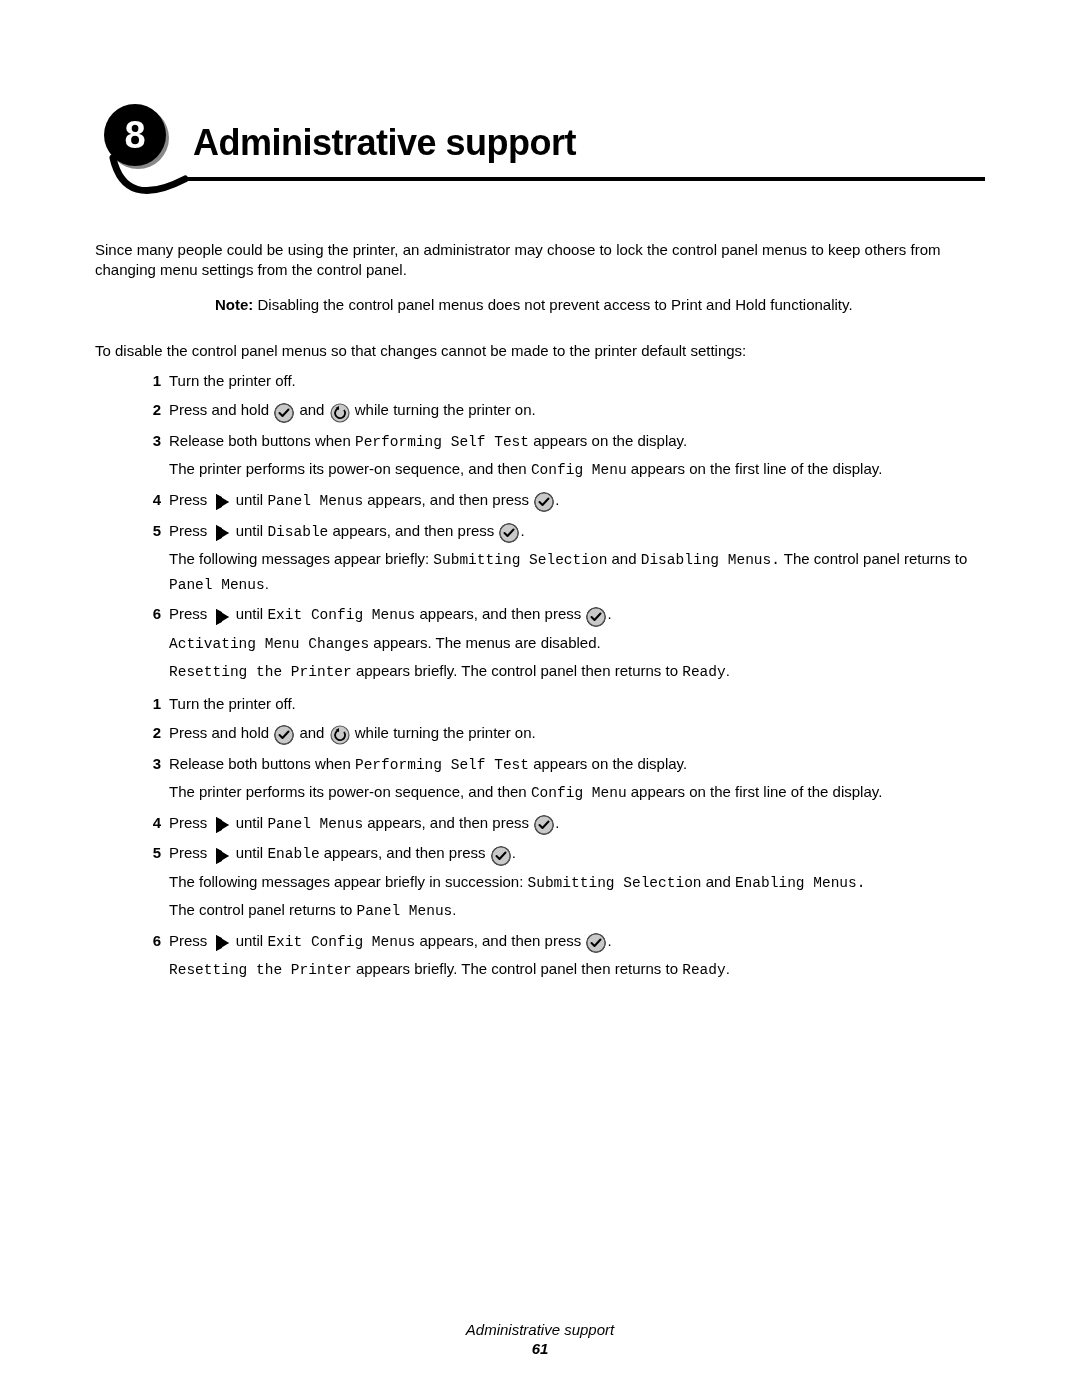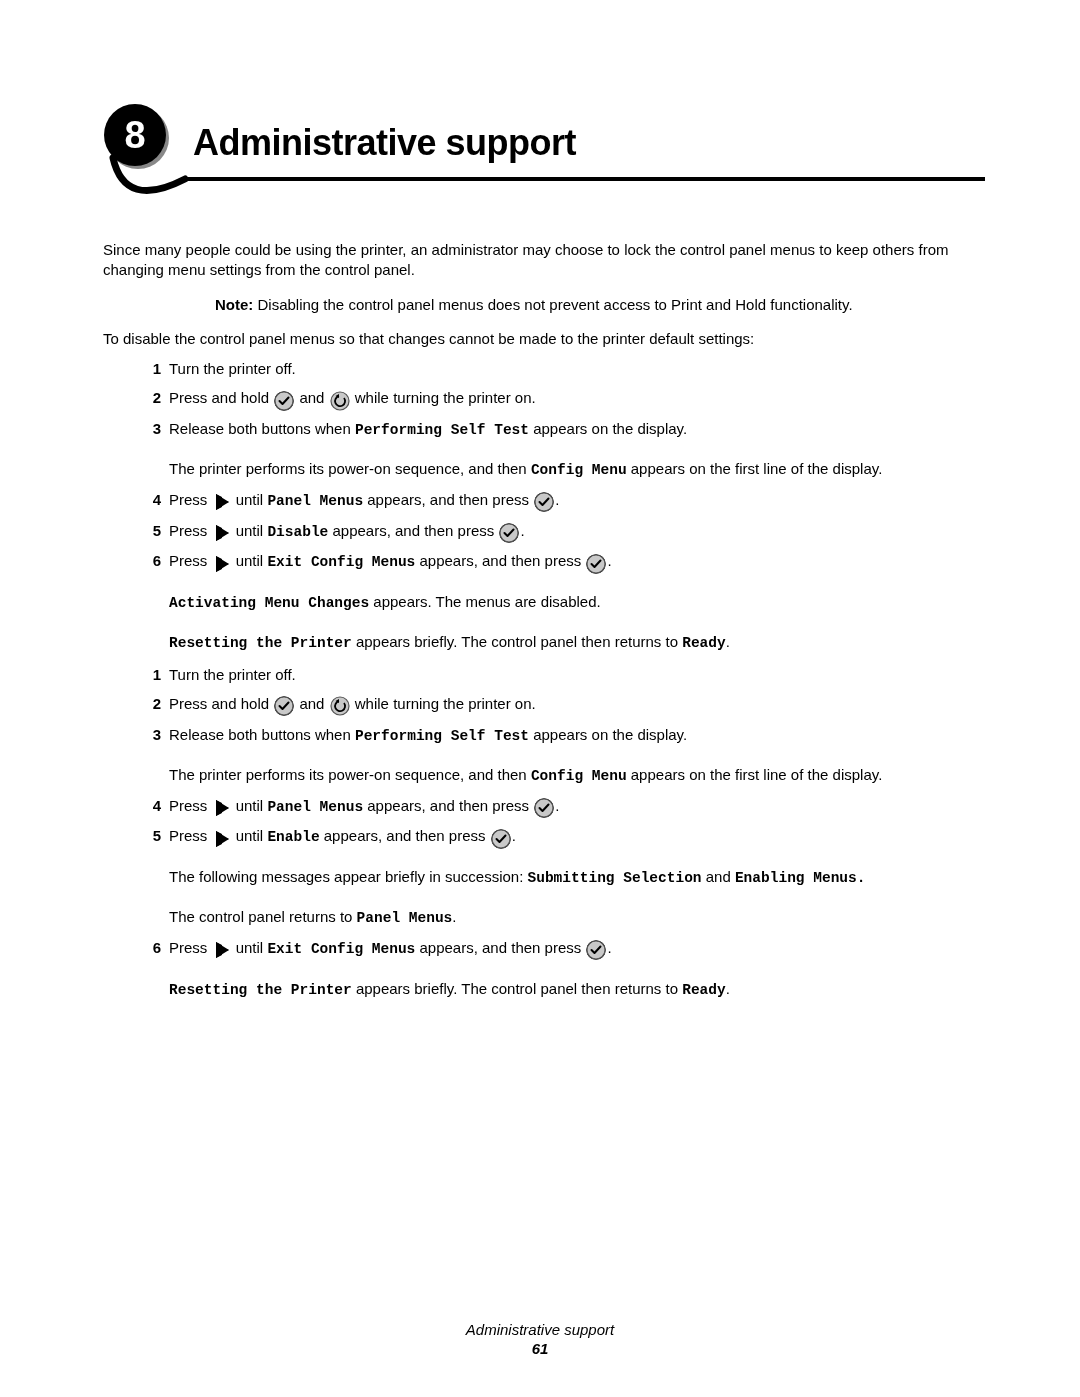--- a/index.html
+++ b/index.html
@@ -44,24 +44,24 @@
   }
   .section-title {
     font-size: 26px;
     font-weight: bold;
     font-style: italic;
     margin: 36px 0 12px 0;
   }
   p {
     font-size: 15px;
     line-height: 1.35;
-    margin: 8px 8px;
+    margin: 8px 0;
   }
   .note-block {
-    margin: 14px 0 14px 120px;
+    margin: 14px 0 26px 120px;
     font-size: 15px;
     line-height: 1.35;
   }
   .note-label { font-weight: bold; }
   ol.steps {
     list-style: none;
     margin: 8px 0 0 0;
     padding: 0 0 0 56px;
   }
   ol.steps > li {
@@ -75,34 +75,34 @@
     position: absolute;
     left: -8px;
     top: 0;
     font-weight: bold;
     font-size: 15px;
     text-align: right;
     width: 18px;
   }
   .mono {
     font-family: "Courier New", Courier, monospace;
-    font-weight: bold;
+    font-weight: normal;
     font-size: 14.5px;
   }
   .ico-check, .ico-return, .ico-play {
     display: inline-block;
     vertical-align: middle;
     margin: 0 1px;
   }
   .ico-check svg, .ico-return svg, .ico-play svg {
     display: inline-block;
     vertical-align: middle;
   }
   .sub {
-    margin-top: 16px;
+    margin-top: 4px;
     display: block;
   }
   .footer {
     position: absolute;
     bottom: 40px;
     left: 0; right: 0;
     text-align: center;
     font-size: 15px;
     font-style: italic;
   }
@@ -183,20 +183,23 @@
             <use href="#icon-check"></use>
           </svg></span><span>.</span>
     </li>
     <li>
       <span class="num">5</span>
       <span>Press </span><span class="ico-play"><svg width="18" height="18">
             <use href="#icon-play"></use>
           </svg></span><span> until </span><span class="mono">Disable</span><span> appears, and then press </span><span class="ico-check"><svg width="20" height="20">
             <use href="#icon-check"></use>
           </svg></span><span>.</span>
+      <span class="sub">
+        <span>The following messages appear briefly: </span><span class="mono">Submitting Selection</span><span> and </span><span class="mono">Disabling Menus.</span><span> The control panel returns to </span><span class="mono">Panel Menus</span><span>.</span>
+      </span>
     </li>
     <li>
       <span class="num">6</span>
       <span>Press </span><span class="ico-play"><svg width="18" height="18">
             <use href="#icon-play"></use>
           </svg></span><span> until </span><span class="mono">Exit Config Menus</span><span> appears, and then press </span><span class="ico-check"><svg width="20" height="20">
             <use href="#icon-check"></use>
           </svg></span><span>.</span>
       <span class="sub">
         <span class="mono">Activating Menu Changes</span><span> appears. The menus are disabled.</span>

